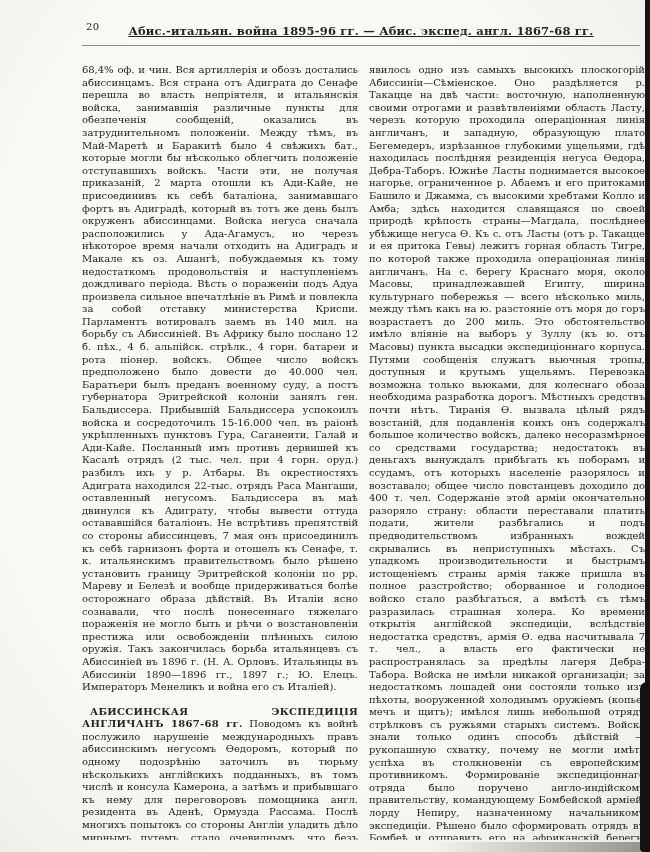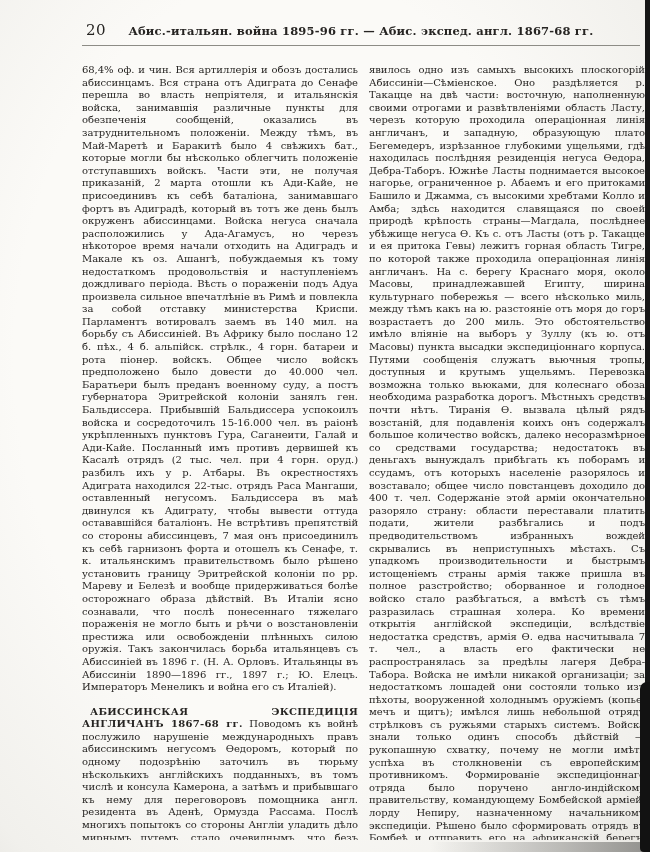--- a/index.html
+++ b/index.html
@@ -54,28 +54,29 @@
     right: 10px;
     height: 20px;
     text-align: center;
     border-bottom: 1px solid #8d8c86;
     padding-bottom: 5px;
   }
   .pagenum {
     position: absolute;
     left: 4px;
     top: 1px;
-    font-size: 15px;
+    font-size: 10px;
     letter-spacing: 0.5px;
   }
   .running {
     font-size: 11.5px;
     font-weight: bold;
     letter-spacing: 0.2px;
     white-space: nowrap;
+    text-decoration: underline;
   }
   
   .content {
     position: absolute;
     top: 64px;
     left: 82px;
     bottom: 12px;
     display: flex;
     gap: 11px;
   }

